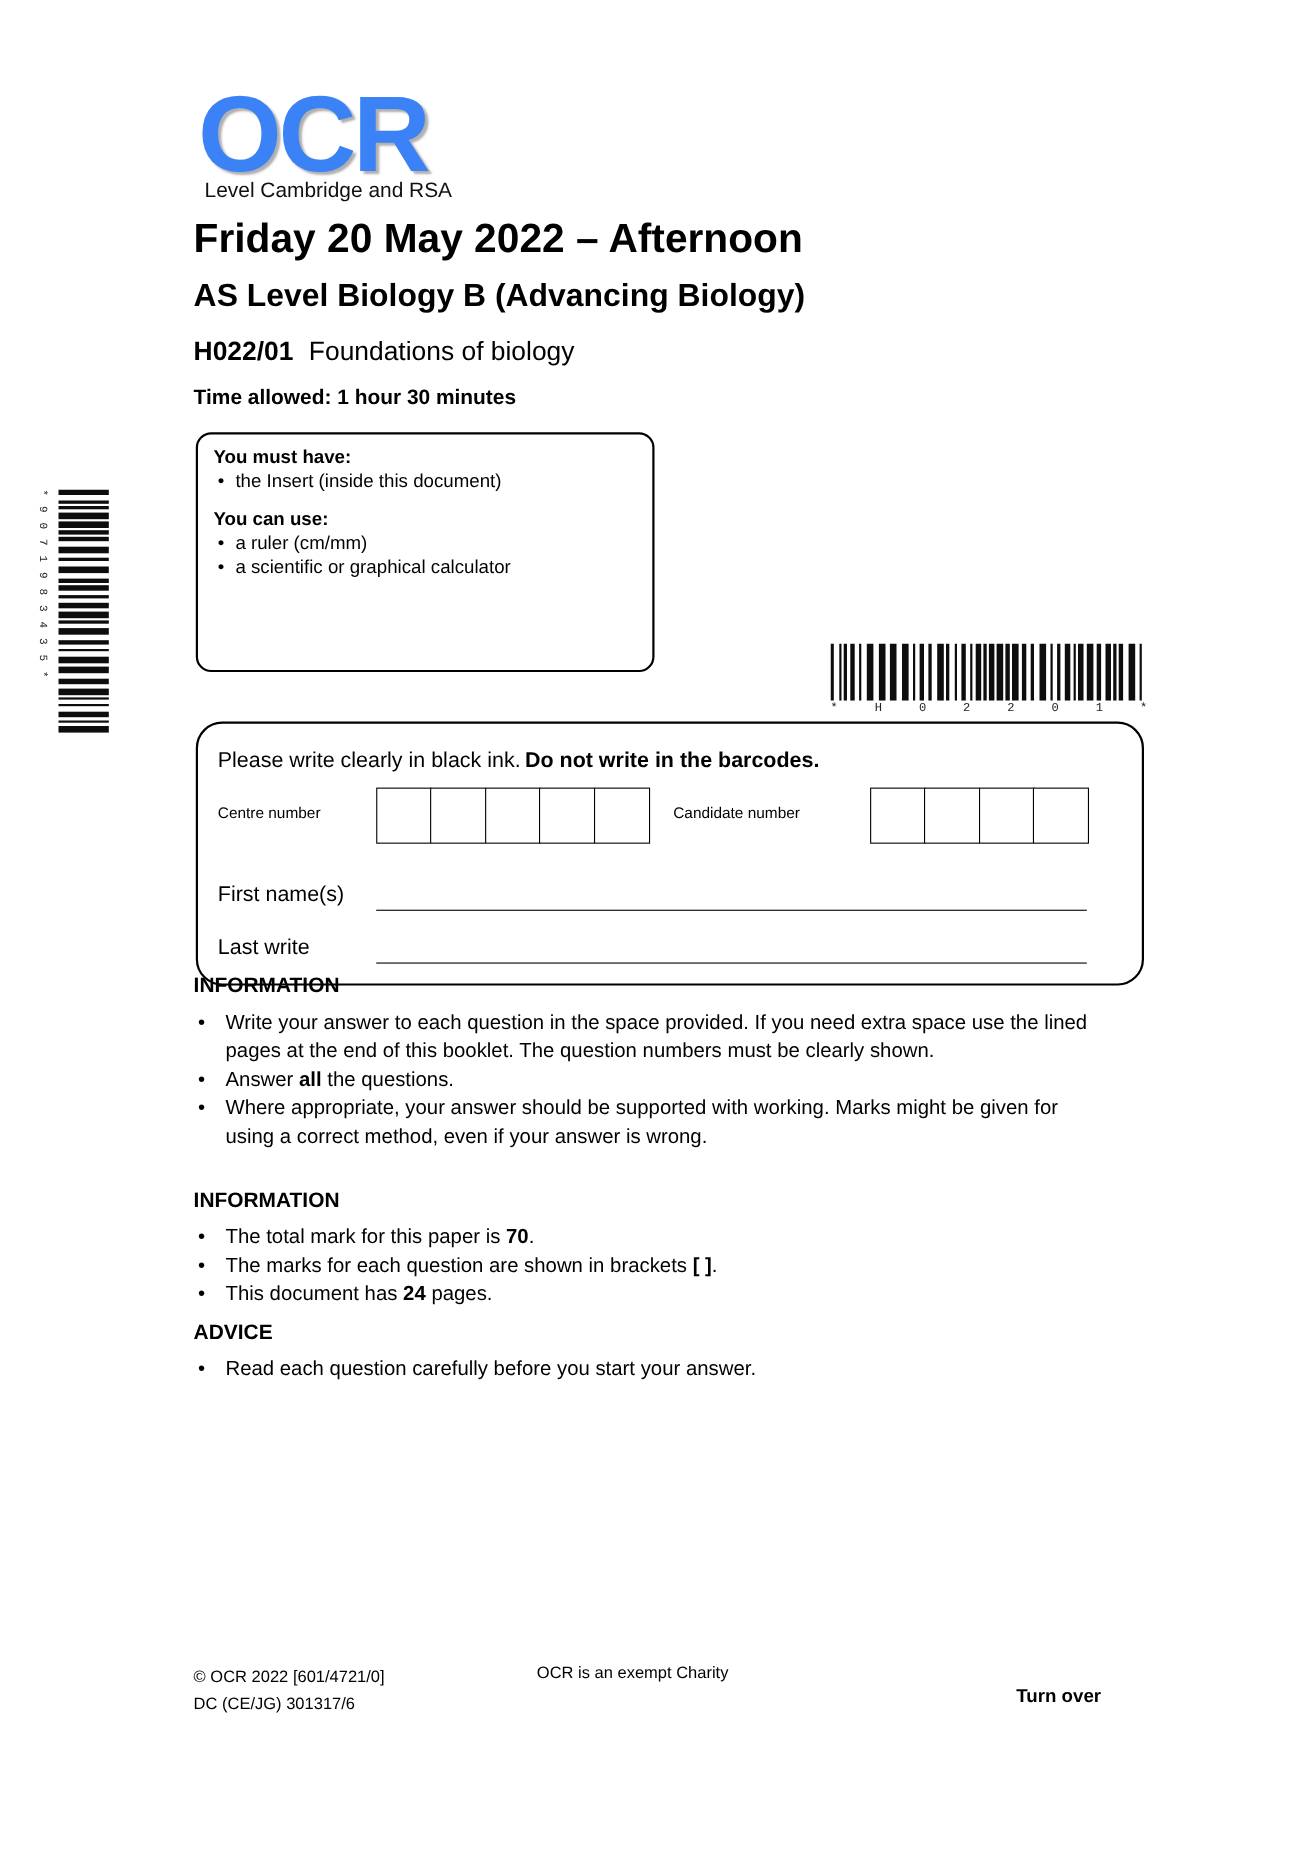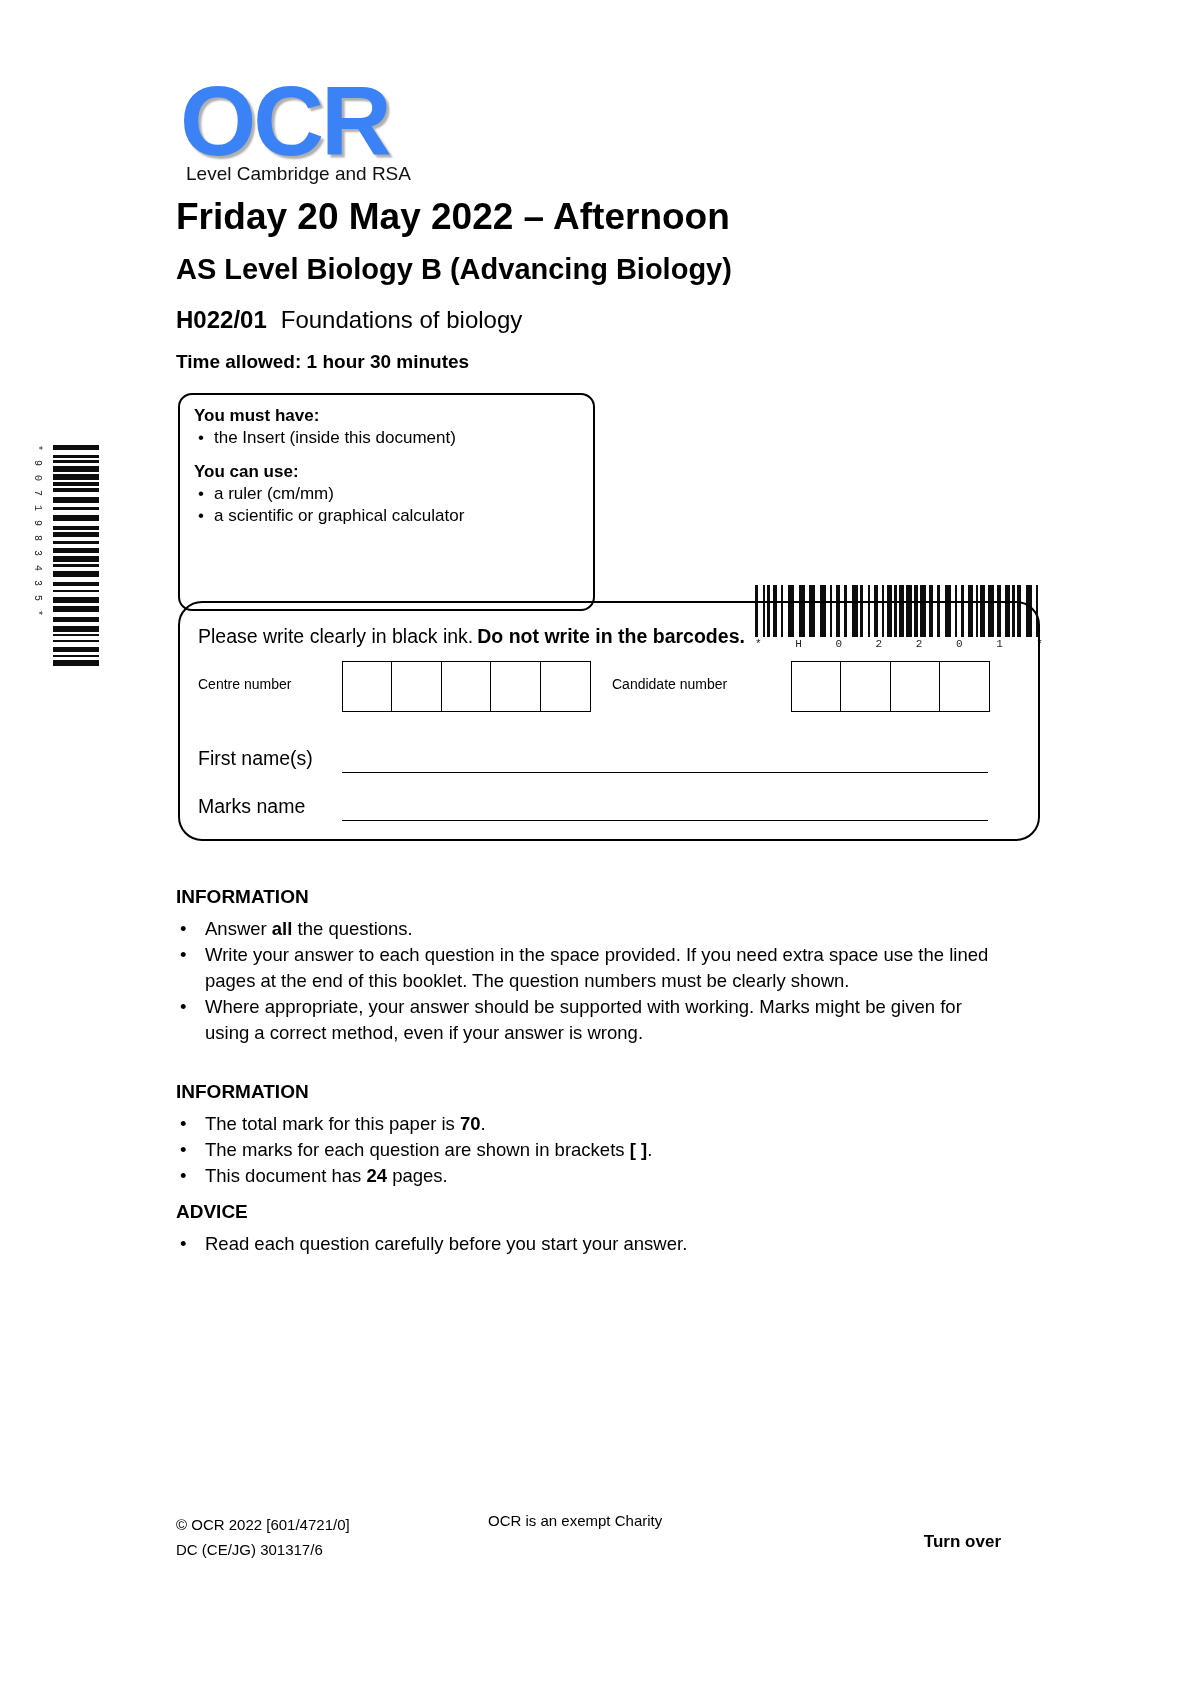--- a/index.html
+++ b/index.html
@@ -53,21 +53,21 @@
   .barcode-v { position:absolute; left:53px; top:445px; width:46px; height:227px; flex-direction:column; }
   .barcode-v .bar { width:100%; }
   .barcode-v-text {
     position:absolute; left:32px; top:445px; height:227px;
     writing-mode:vertical-rl;
     font-family:"Liberation Mono", monospace; font-size:10px; letter-spacing:9px; color:#222;
   }
 
   
   .candidate-box {
-    position:absolute; left:178px; top:601px; width:862px; height:240px;
+    position:absolute; left:178px; top:656px; width:862px; height:240px;
     border:2.5px solid #000; border-radius:24px; box-sizing:border-box;
   }
   .cand-instruction { position:absolute; left:18px; top:22px; font-size:19.5px; }
   .cand-instruction b { margin-left:4px; }
   .num-label { position:absolute; font-size:14px; }
   .cells { position:absolute; display:flex; }
   .cell {
     width:51px; height:51px; box-sizing:border-box;
     border:1.6px solid #000; margin-left:-1.6px; background:#fff;
   }
@@ -215,29 +215,29 @@
     <div class="cells" style="left:611px; top:58px;">
         <div class="cell"></div>
         <div class="cell"></div>
         <div class="cell"></div>
         <div class="cell"></div>
       </div>
 
     <div class="name-label" style="left:18px; top:144px;">First name(s)</div>
     <div class="name-line" style="left:162px; top:168px; width:646px;"></div>
 
-    <div class="name-label" style="left:18px; top:192px;">Marks name</div>
+    <div class="name-label" style="left:18px; top:192px;">Last write</div>
     <div class="name-line" style="left:162px; top:216px; width:646px;"></div>
   </div>
 
   <div class="section" style="top:885px;">
     <h2>INFORMATION</h2>
     <ul>
+        <li><span>Write your answer to each question in the space provided. If you need extra space use the lined pages at the end of this booklet. The question numbers must be clearly shown.</span></li>
         <li><span>Answer </span><b>all</b><span> the questions.</span></li>
-        <li><span>Write your answer to each question in the space provided. If you need extra space use the lined pages at the end of this booklet. The question numbers must be clearly shown.</span></li>
         <li><span>Where appropriate, your answer should be supported with working. Marks might be given for using a correct method, even if your answer is wrong.</span></li>
       </ul>
   </div>
 
   <div class="section" style="top:1080px;">
     <h2>INFORMATION</h2>
     <ul>
         <li><span>The total mark for this paper is </span><b>70</b><span>.</span></li>
         <li><span>The marks for each question are shown in brackets </span><b>[ ]</b><span>.</span></li>
         <li><span>This document has </span><b>24</b><span> pages.</span></li>

